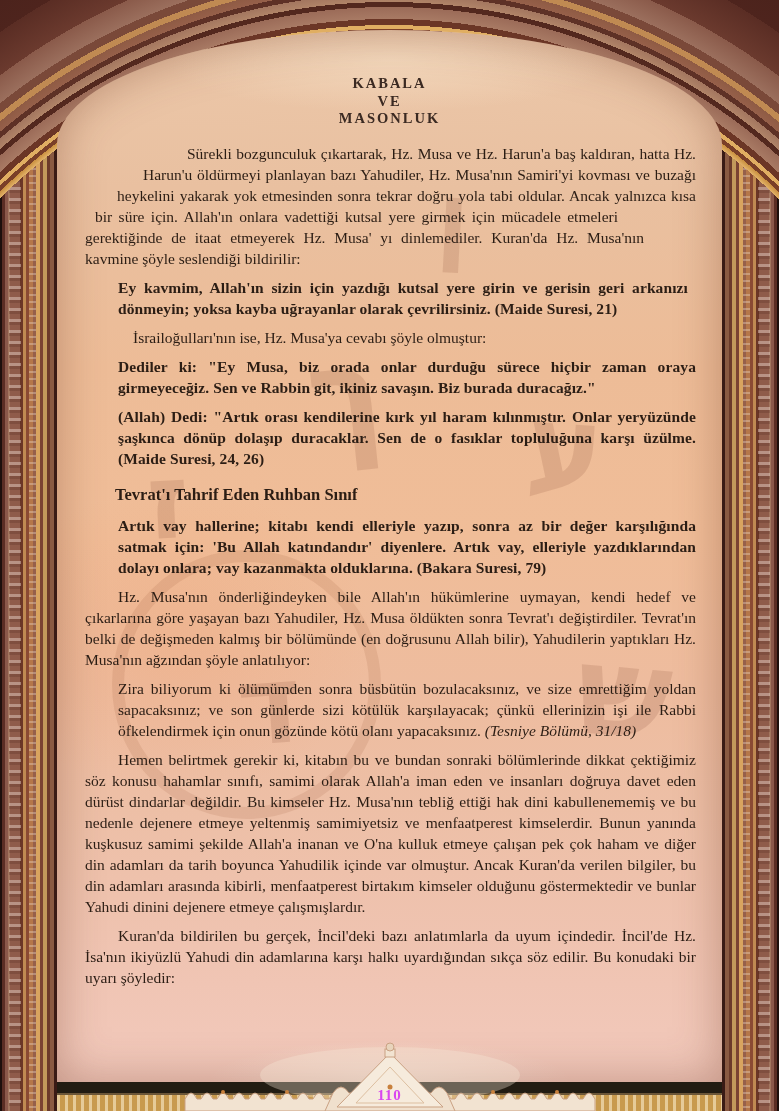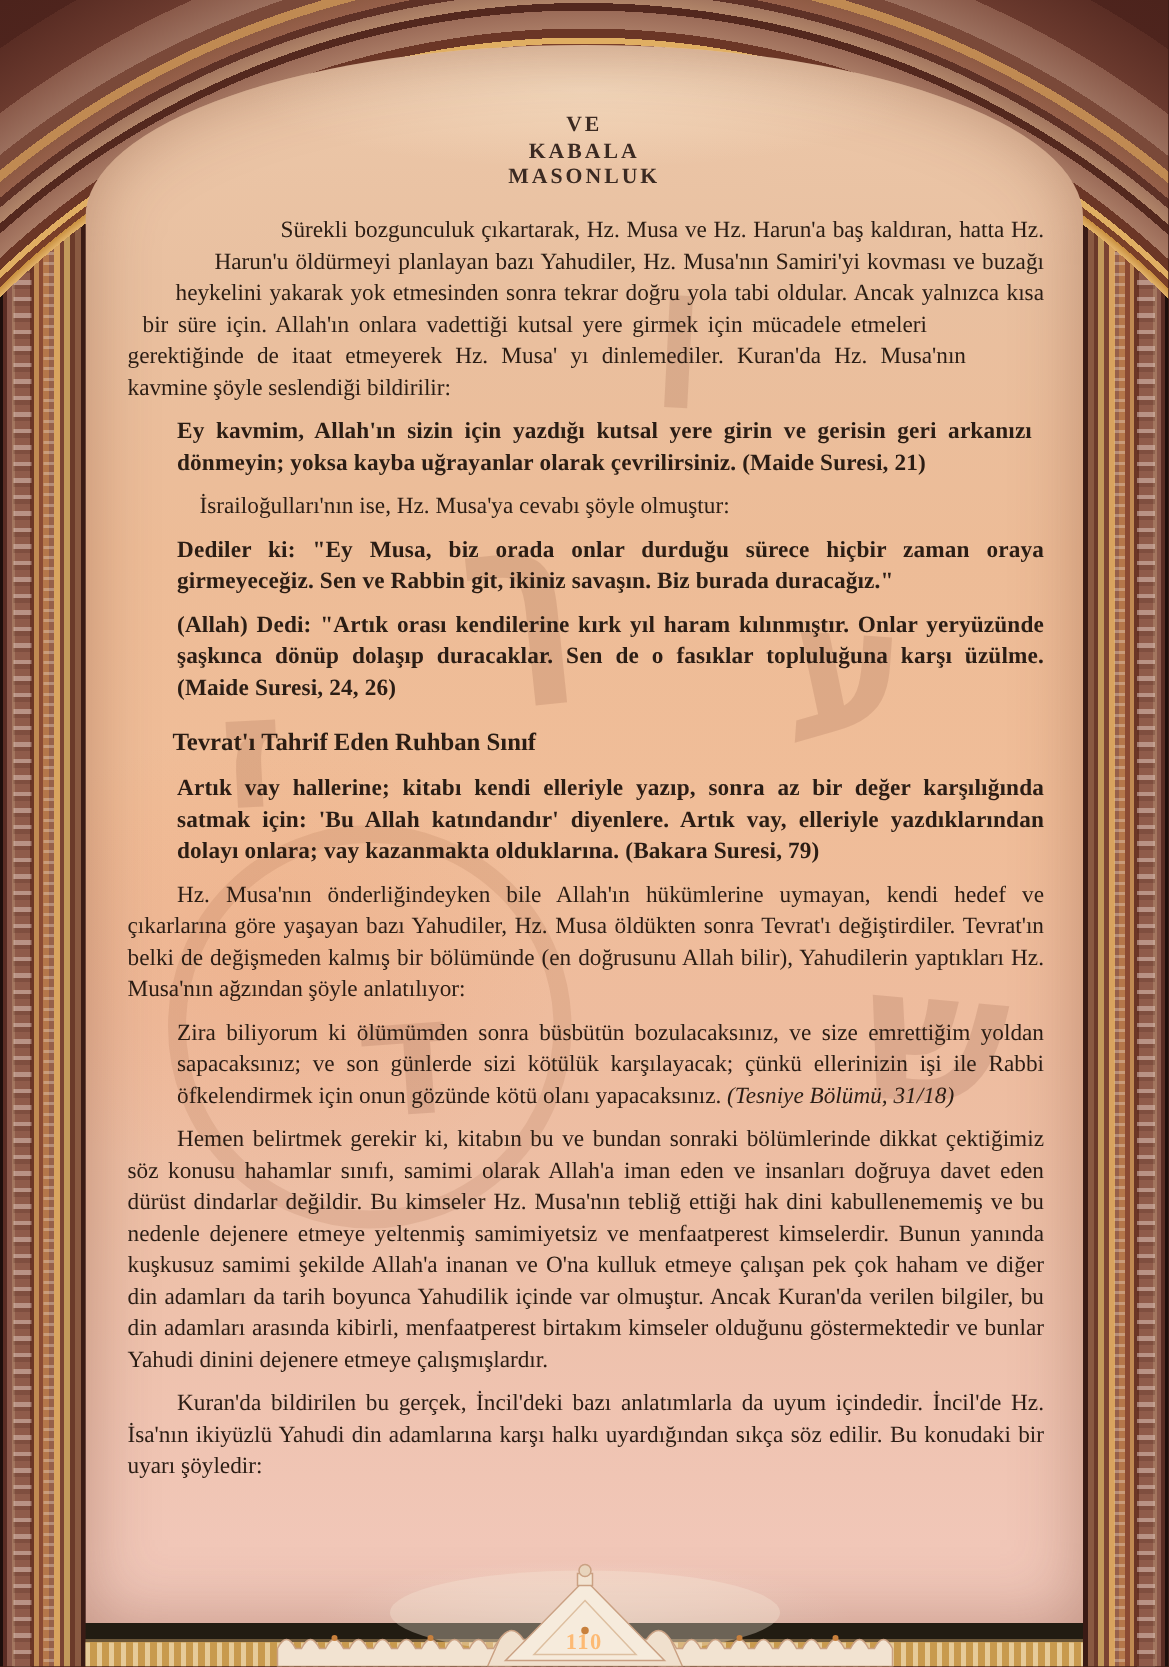--- a/index.html
+++ b/index.html
@@ -96,21 +96,21 @@
   .sr1{width:78px;}  .sr2{width:52px;}  .sr3{width:30px;}  .sr4{width:8px;}
   .quote{margin-left:33px;font-weight:bold;letter-spacing:.1px;}
   .quote.plain{font-weight:normal;letter-spacing:0;}
   .indent-line{margin-left:48px;}
   .heading{margin:15px 0 10px 30px;font-weight:bold;font-size:16.5px;}
   .cite-italic{font-style:italic;font-weight:normal;}
   
   .temple{position:absolute;left:50%;transform:translateX(-50%);bottom:0;z-index:4;}
   .page-number{
     position:absolute;left:0;right:0;bottom:7px;z-index:5;text-align:center;
-    font-weight:bold;font-size:15px;color:#fdba74;letter-spacing:1px;
+    font-weight:bold;font-size:15px;color:#d946ef;letter-spacing:1px;
   }
 </style>
 </head>
 <body>
 
 <div class="frame-side left"></div>
 <div class="frame-side right"></div>
 <div class="frame-top"></div>
 <div class="frame-bottom"></div>
 
@@ -118,22 +118,22 @@
 
   <div class="watermark wm-circle"></div>
   <div class="watermark wm-glyph" style="left:250px;top:300px;font-size:130px;transform:rotate(-6deg);">ך</div>
   <div class="watermark wm-glyph" style="left:470px;top:360px;font-size:115px;transform:rotate(4deg);">ע</div>
   <div class="watermark wm-glyph" style="left:90px;top:420px;font-size:105px;transform:rotate(-3deg);">ז</div>
   <div class="watermark wm-glyph" style="left:520px;top:600px;font-size:125px;transform:rotate(5deg);">ש</div>
   <div class="watermark wm-glyph" style="left:180px;top:620px;font-size:110px;transform:rotate(-4deg);">ד</div>
   <div class="watermark wm-glyph" style="left:380px;top:140px;font-size:95px;transform:rotate(3deg);">ן</div>
 
   <div class="title">
+    <div>KABALA</div>
     <div>VE</div>
-    <div>KABALA</div>
     <div>MASONLUK</div>
   </div>
 
   <div class="text">
 
     <div class="block p p-arch">
       <div class="shim l sl1"></div>
       <div class="shim l sl2"></div>
       <div class="shim l sl3"></div>
       <div class="shim l sl4"></div>

